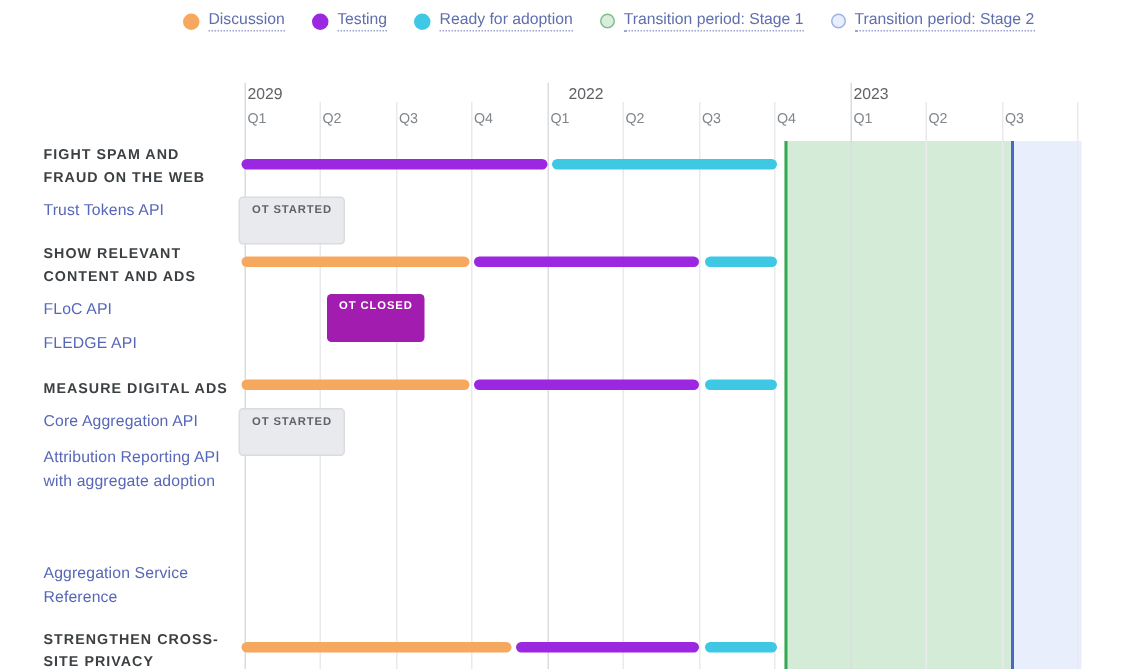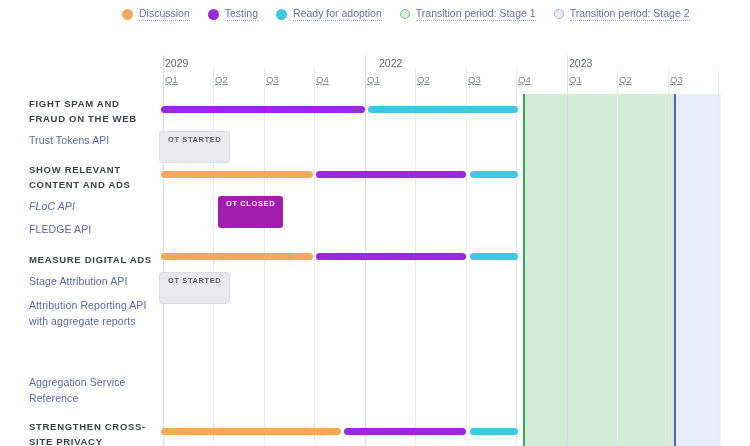--- a/index.html
+++ b/index.html
@@ -28,21 +28,21 @@
     line-height:13px;white-space:nowrap;
   }
   
   #header-band{
     position:absolute;left:0;top:55px;width:750px;height:35px;
   }
   .year-label{
     position:absolute;font-size:10.5px;color:#5f6368;top:2px;
   }
   .q-label{
-    position:absolute;font-size:9.5px;color:#80868b;top:19px;text-decoration:underline;
+    position:absolute;font-size:9.5px;color:#80868b;top:19px;
   }
   
   #grid{
     position:absolute;left:0;top:55px;width:750px;height:391px;
     overflow:hidden;
   }
   .vline{
     position:absolute;top:13px;bottom:0;width:1px;background:#e8eaed;
   }
   .vline.year{background:#dadce0;top:0;}
@@ -145,28 +145,28 @@
 <div id="rows">
     <div class="row-label group" style="top: 96px;">FIGHT SPAM AND FRAUD ON THE WEB</div>
     <div class="bar" style="left: 161px; width: 204px; top: 106px; background: rgb(156, 39, 224);"></div>
     <div class="bar" style="left: 368px; width: 150px; top: 106px; background: rgb(63, 200, 228);"></div>
     <div class="row-label api" style="top: 132px;">Trust Tokens API</div>
     <div class="badge started" style="left: 159px; top: 131px;">OT STARTED</div>
     <div class="row-label group" style="top: 162px;">SHOW RELEVANT CONTENT AND ADS</div>
     <div class="bar" style="left: 161px; width: 152px; top: 171px; background: rgb(247, 168, 95);"></div>
     <div class="bar" style="left: 316px; width: 150px; top: 171px; background: rgb(156, 39, 224);"></div>
     <div class="bar" style="left: 470px; width: 48px; top: 171px; background: rgb(63, 200, 228);"></div>
-    <div class="row-label api" style="top: 198px; font-style: italic;">FLoC API</div>
+    <div class="row-label api" style="top: 198px;">FLoC API</div>
     <div class="badge closed" style="left: 218px; top: 196px;">OT CLOSED</div>
     <div class="row-label api" style="top: 221px;">FLEDGE API</div>
     <div class="row-label group" style="top: 252px;">MEASURE DIGITAL ADS</div>
     <div class="bar" style="left: 161px; width: 152px; top: 253px; background: rgb(247, 168, 95);"></div>
     <div class="bar" style="left: 316px; width: 150px; top: 253px; background: rgb(156, 39, 224);"></div>
     <div class="bar" style="left: 470px; width: 48px; top: 253px; background: rgb(63, 200, 228);"></div>
-    <div class="row-label api" style="top: 273px;">Stage Attribution API</div>
+    <div class="row-label api" style="top: 273px;">Core Aggregation API</div>
     <div class="badge started" style="left: 159px; top: 272px;">OT STARTED</div>
-    <div class="row-label api" style="top: 297px;">Attribution Reporting API with aggregate reports</div>
+    <div class="row-label api" style="top: 297px;">Attribution Reporting API with aggregate adoption</div>
     <div class="row-label api" style="top: 374px;">Aggregation Service Reference</div>
     <div class="row-label group" style="top: 419px;">STRENGTHEN CROSS-SITE PRIVACY BOUNDARIES</div>
     <div class="bar" style="left: 161px; width: 180px; top: 428px; background: rgb(247, 168, 95);"></div>
     <div class="bar" style="left: 344px; width: 122px; top: 428px; background: rgb(156, 39, 224);"></div>
     <div class="bar" style="left: 470px; width: 48px; top: 428px; background: rgb(63, 200, 228);"></div>
   </div>
 
 </body></html>

